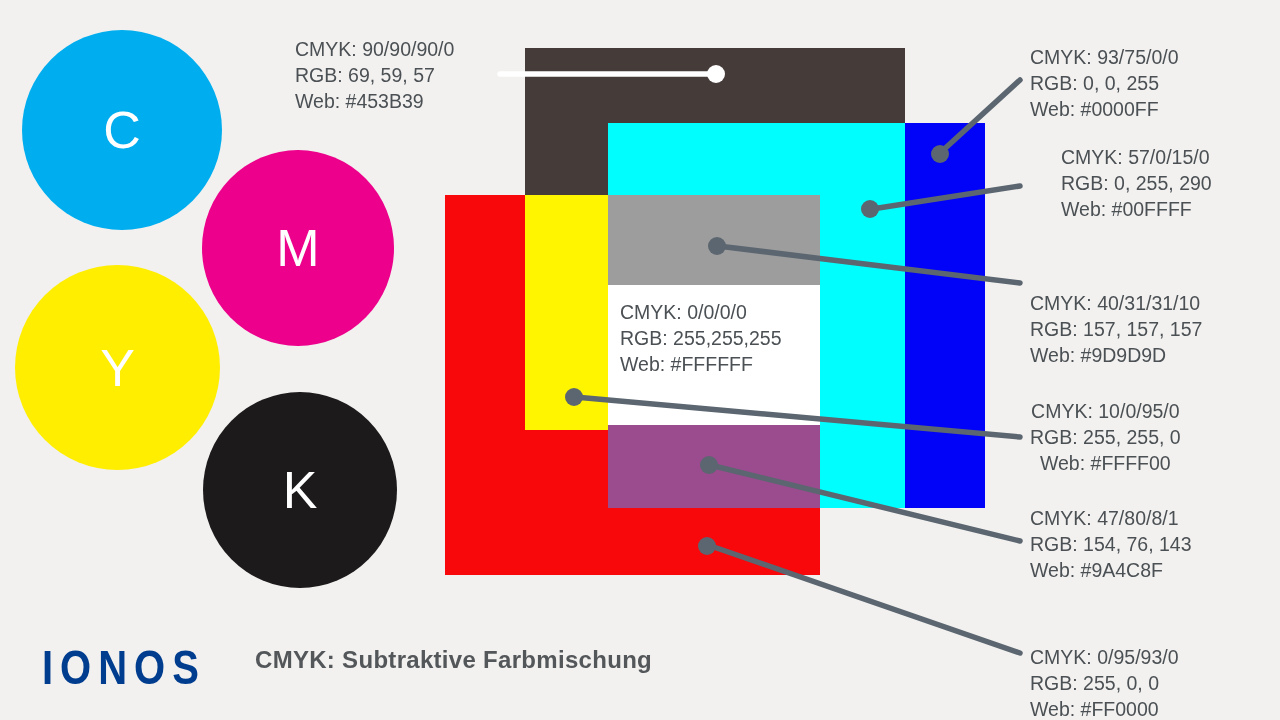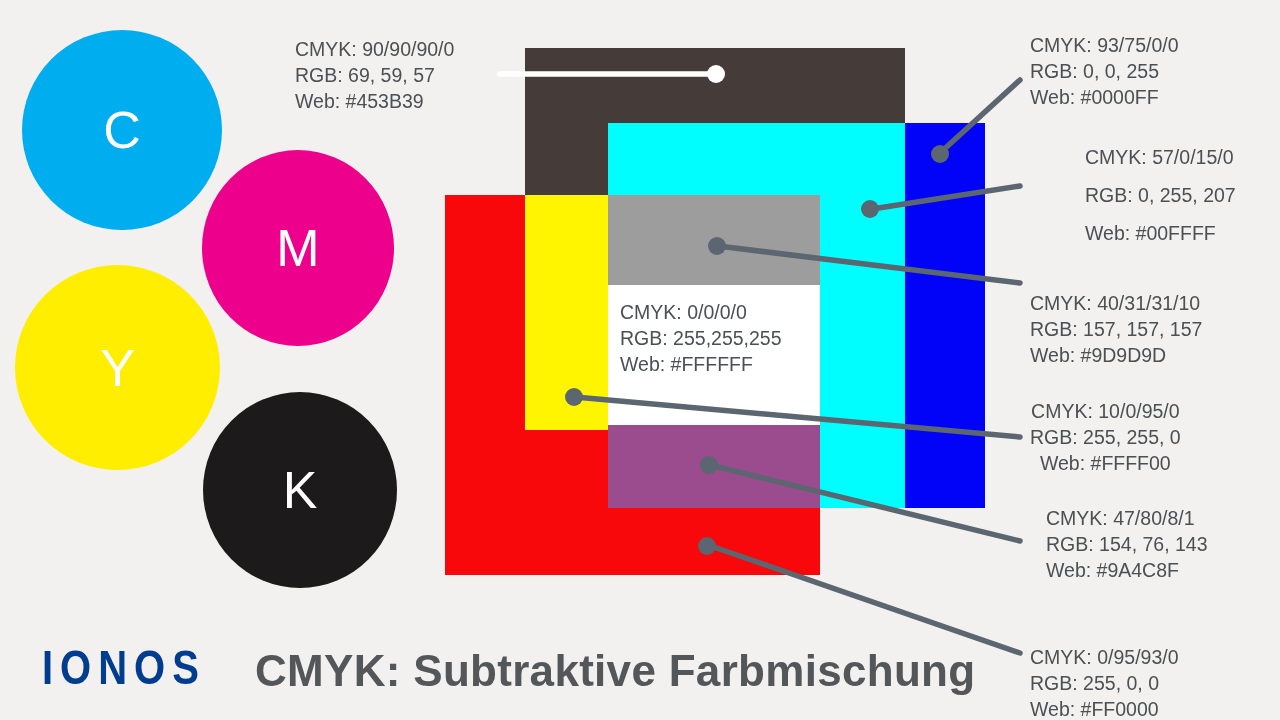--- a/index.html
+++ b/index.html
@@ -16,21 +16,21 @@
   .rect { position:absolute; }
 
   
   .connectors { position:absolute; left:0; top:0; pointer-events:none; }
 
   
   .ann { position:absolute; display:flex; flex-direction:column; color:#4B5054; font-size:19.5px; line-height:26px; white-space:nowrap; }
 
   .whitebox-text { position:absolute; left:620px; top:299px; display:flex; flex-direction:column; color:#4B5054; font-size:19.5px; line-height:26px; white-space:nowrap; }
 
-  .title { position:absolute; left:255px; top:646px; font-size:44px; font-weight:700; color:#54575A; letter-spacing:0.3px; }
+  .title { position:absolute; left:255px; top:646px; font-size:24px; font-weight:700; color:#54575A; letter-spacing:0.3px; }
 
   .logo { position:absolute; left:42px; top:642px; font-size:40px; font-weight:800; letter-spacing:7px; transform:scaleY(1.18); transform-origin:top left; }
 </style>
 </head>
 <body>
 
 <div class="canvas">
 
   <div class="circle" style="left: 22px; top: 30px; width: 200px; height: 200px; background-color: rgb(0, 174, 239);">
     <span class="letter">C</span>
@@ -74,29 +74,29 @@
       <circle cx="707" cy="546" r="9"></circle>
     </g>
   </svg>
 
   <div class="ann" style="left:295px; top:36px;">
     <span>CMYK: 90/90/90/0</span>
     <span>RGB: 69, 59, 57</span>
     <span>Web: #453B39</span>
   </div>
 
-  <div class="ann" style="left:1030px; top:32px;justify-content:center;">
+  <div class="ann" style="left:1030px; top:44px;justify-content:center;">
     <span>CMYK: 93/75/0/0</span>
     <span>RGB: 0, 0, 255</span>
     <span>Web: #0000FF</span>
   </div>
 
-  <div class="ann" style="left:1085px; top:144px;gap:12px;">
+  <div class="ann" style="left:1061px; top:144px;">
     <span>CMYK: 57/0/15/0</span>
-    <span>RGB: 0, 255, 207</span>
+    <span>RGB: 0, 255, 290</span>
     <span>Web: #00FFFF</span>
   </div>
 
   <div class="ann" style="left:1030px; top:257px;margin-top:33px;">
     <span>CMYK: 40/31/31/10</span>
     <span>RGB: 157, 157, 157</span>
     <span>Web: #9D9D9D</span>
   </div>
 
   <div class="whitebox-text">
@@ -104,21 +104,21 @@
     <span>RGB: 255,255,255</span>
     <span>Web: #FFFFFF</span>
   </div>
 
   <div class="ann" style="left:1030px; top:398px;align-items:center;">
     <span>CMYK: 10/0/95/0</span>
     <span>RGB: 255, 255, 0</span>
     <span>Web: #FFFF00</span>
   </div>
 
-  <div class="ann" style="left:1030px; top:505px;margin-left:16px;">
+  <div class="ann" style="left:1030px; top:505px;">
     <span>CMYK: 47/80/8/1</span>
     <span>RGB: 154, 76, 143</span>
     <span>Web: #9A4C8F</span>
   </div>
 
   <div class="ann" style="left:1030px; top:644px;">
     <span>CMYK: 0/95/93/0</span>
     <span>RGB: 255, 0, 0</span>
     <span>Web: #FF0000</span>
   </div>

